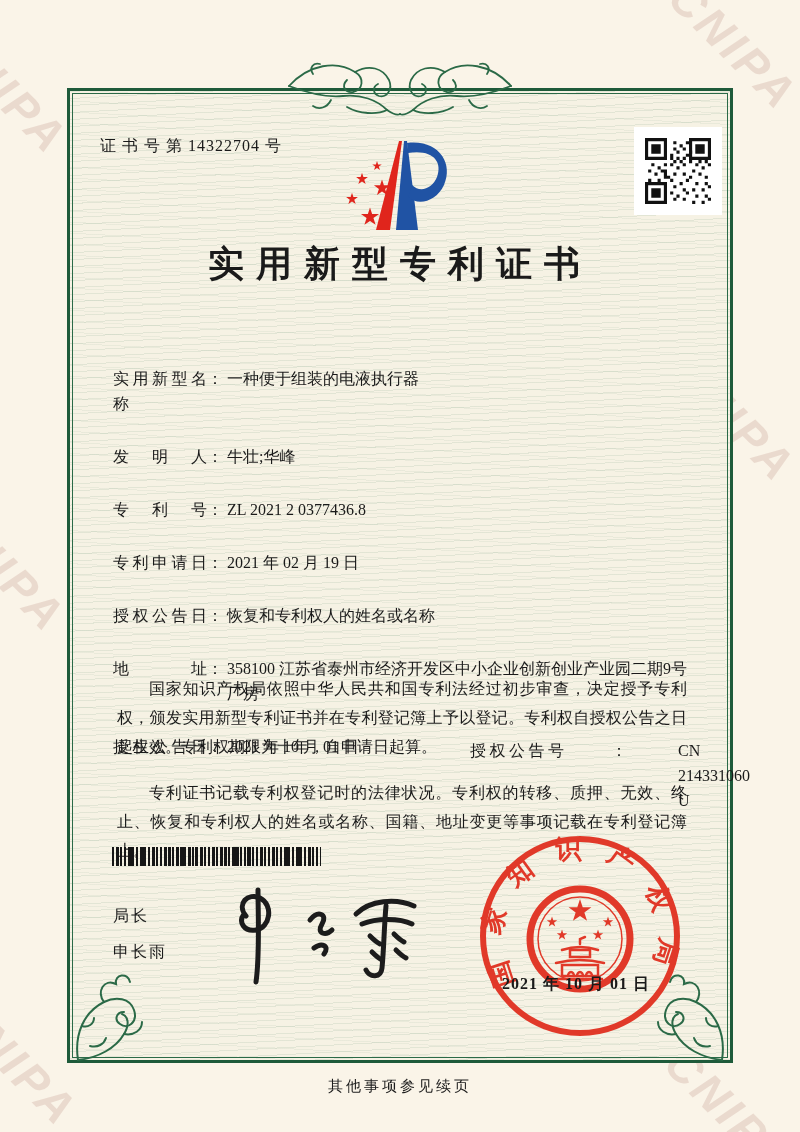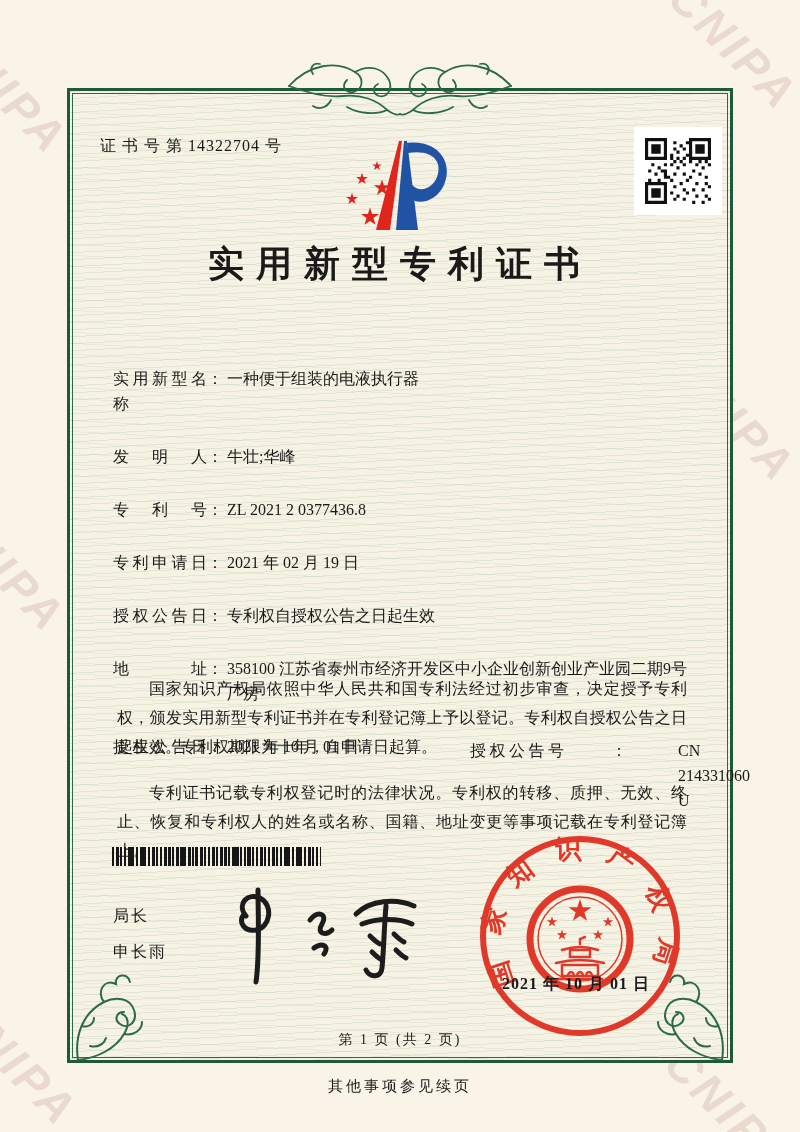--- a/index.html
+++ b/index.html
@@ -211,21 +211,21 @@
         <span class="fvalue">ZL 2021 2 0377436.8</span>
       </div>
       <div class="row">
         <span class="flabel">专利申请日</span>
           <span class="fcolon">：</span>
         <span class="fvalue">2021 年 02 月 19 日</span>
       </div>
       <div class="row">
         <span class="flabel">授权公告日</span>
           <span class="fcolon">：</span>
-        <span class="fvalue">专利权自授权公告之日起生效</span>
+        <span class="fvalue">恢复和专利权人的姓名或名称</span>
       </div>
       <div class="row address">
         <span class="flabel">地址</span>
           <span class="fcolon">：</span>
         <span class="fvalue">358100 江苏省泰州市经济开发区中小企业创新创业产业园二期9号厂房</span>
       </div>
       <div class="row">
         <span class="flabel">授权公告日</span>
           <span class="fcolon">：</span>
         <span class="fvalue">2021 年 10 月 01 日</span>
@@ -287,17 +287,16 @@
         <rect x="84" y="129" width="36" height="11"></rect>
         <path d="M90,140 a3,4 0 0 1 6,0 M99,140 a3,4 0 0 1 6,0 M108,140 a3,4 0 0 1 6,0"></path>
         <path d="M80,143 H124"></path>
       </g>
       <text font-family="Liberation Sans, DejaVu Sans, sans-serif" font-size="26" font-weight="700" fill="#e03020" style="letter-spacing:23px">
         <textPath href="#sealArc" startOffset="50%" text-anchor="middle">国家知识产权局</textPath>
       </text>
     </svg>
     <div class="seal-date">2021 年 10 月 01 日</div>
 
-    <div class="page-info">第 1 页 (共 2 页)</div>
     <div class="continuation">其他事项参见续页</div>
 
   </div>
 </div>
 
 </body></html>

